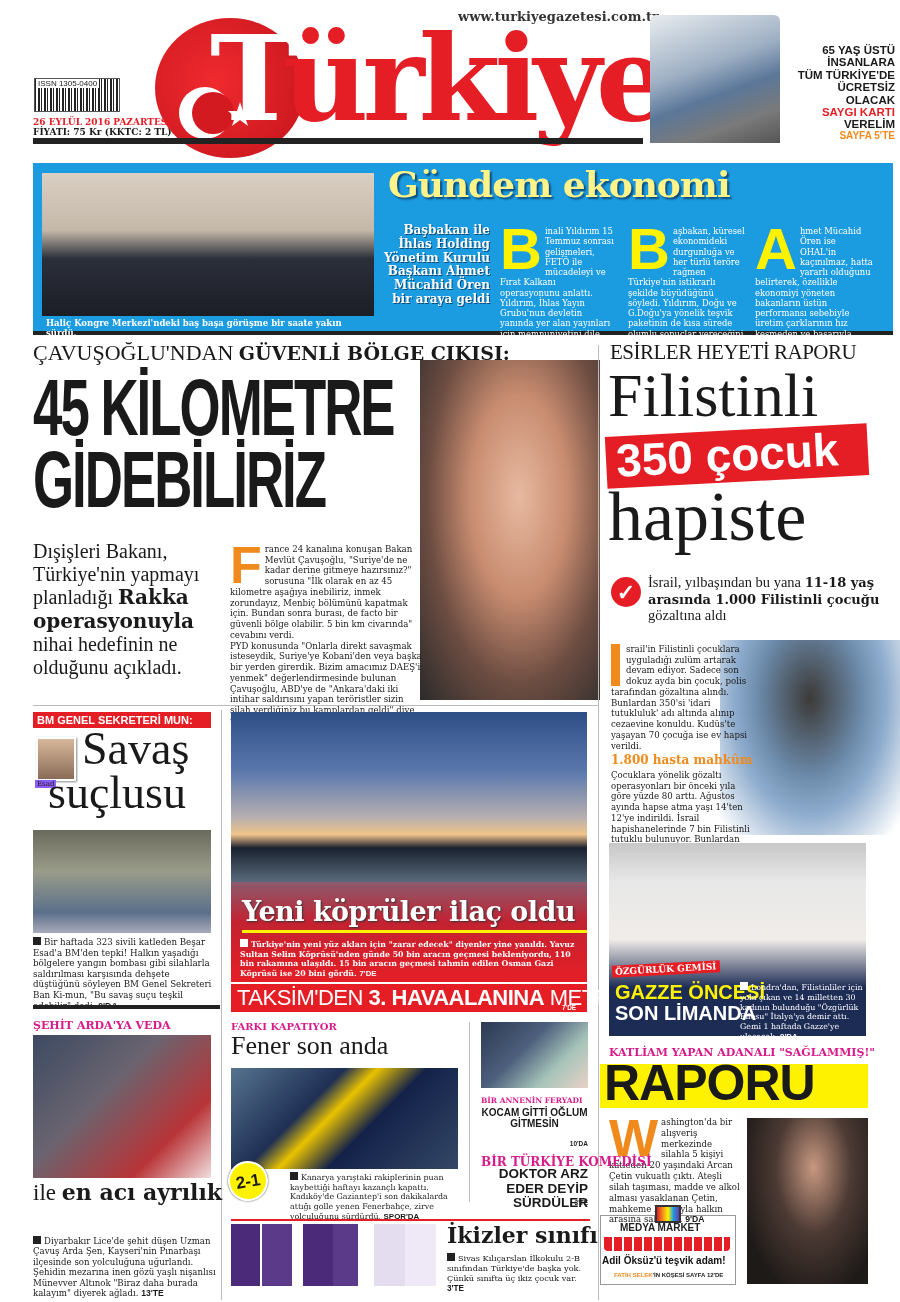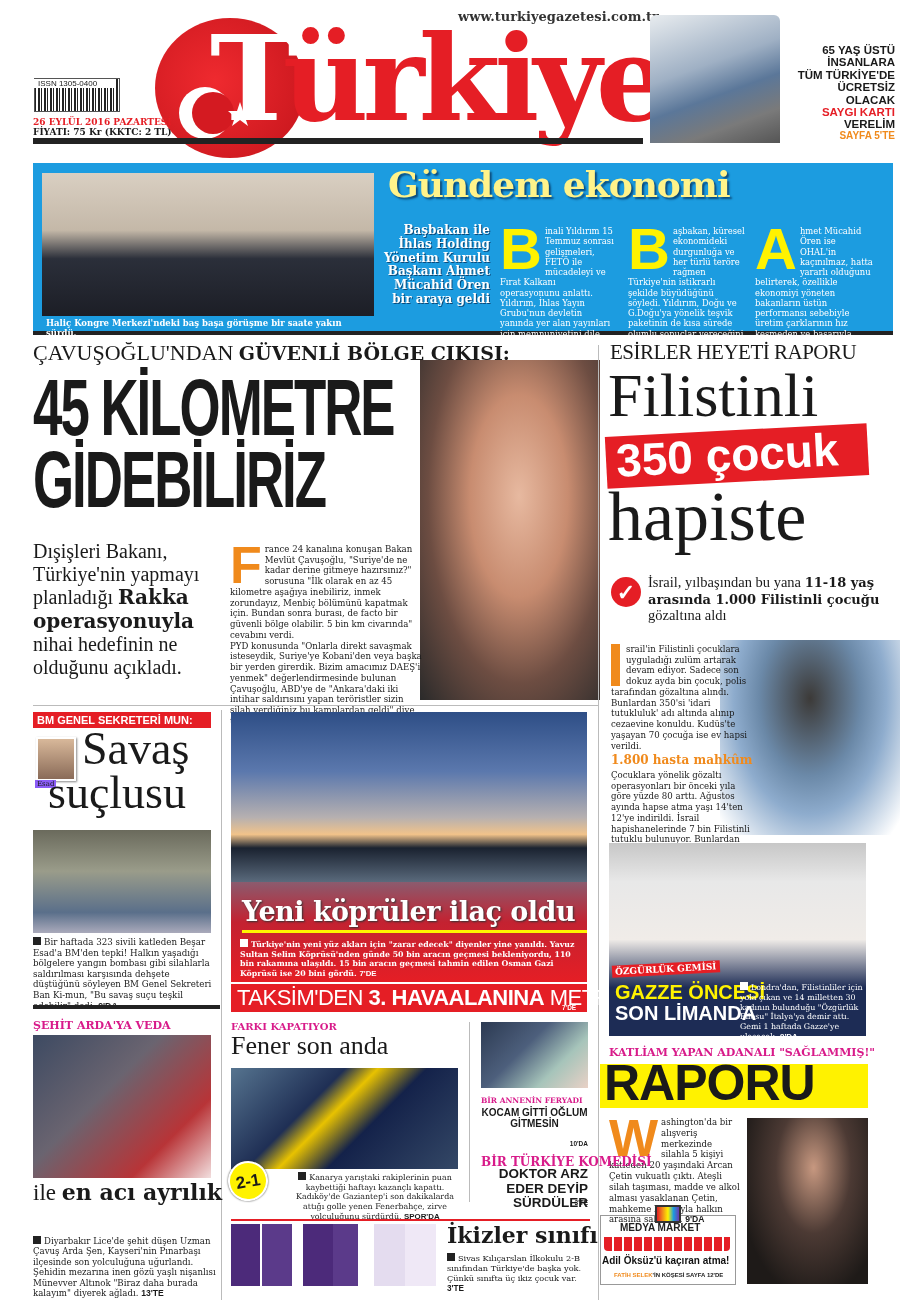--- a/index.html
+++ b/index.html
@@ -14,21 +14,21 @@
   .sq { display: inline-block; width: 8px; height: 8px; background: #222; margin-right: 3px; vertical-align: 0; }
   .ref { font-family: "Liberation Sans", sans-serif; font-weight: bold; }
 
   
   #masthead-bar { left: 33px; top: 138px; width: 610px; height: 6px; background: #222; }
   #logo-circle { left: 155px; top: 18px; width: 150px; height: 140px; border-radius: 50%; background: radial-gradient(circle at 40% 45%, #ef2a2f, #c4141b); }
   #logo-text { left: 210px; top: 20px; font-family: "DejaVu Serif", serif; font-weight: bold; font-size: 118px; color: #e51e25; letter-spacing: -6px; line-height: 1; }
   #logo-T { color: #fff; }
   #url { left: 458px; top: 9px; font-size: 13px; font-weight: bold; color: #333; }
   #barcode { left: 34px; top: 78px; width: 86px; height: 34px; border: 1px solid #555; background: repeating-linear-gradient(90deg,#222 0 1px,#fff 1px 3px,#222 3px 5px,#fff 5px 6px); }
-  #issn { left: 20px; top: 79px; font-size: 8px; background: #fff; padding: 0 18px; }
+  #issn { left: 36px; top: 79px; font-size: 8px; background: #fff; padding: 0 2px; }
   #date { left: 33px; top: 117px; font-size: 9px; font-weight: bold; color: #e51e25; }
   #price { left: 33px; top: 127px; font-size: 9px; font-weight: bold; }
   #ad-photo { left: 650px; top: 15px; width: 130px; height: 128px; background: linear-gradient(160deg,#e8ecef 0%,#9fb0c4 40%,#5b7799 60%,#7a7a7a 80%,#555 100%); border-radius: 6px 6px 0 0; }
   #ad-text { left: 775px; top: 44px; width: 120px; text-align: right; font-size: 11.5px; font-weight: bold; line-height: 1.08; }
   #ad-text .red { color: #e51e25; }
   #ad-text .ref-o { color: #f08a1c; font-size: 10px; }
 
   
   #gundem { left: 33px; top: 163px; width: 860px; height: 172px; background: #1c9ce0; border-bottom: 4px solid #222; }
   #gundem-photo { left: 42px; top: 173px; width: 332px; height: 143px; background: linear-gradient(180deg,#d9cfc2 0%,#c4b8a8 40%,#2b2f3a 60%,#1c1e26 100%); }
@@ -106,21 +106,21 @@
   #arda-kicker { left: 33px; top: 1019px; font-size: 11px; font-weight: bold; color: #d81b8a; }
   #arda-photo { left: 33px; top: 1035px; width: 178px; height: 143px; background: linear-gradient(135deg,#3d4a62 0%,#6a6470 40%,#b83437 75%,#f2dede 100%); }
   #arda-title { left: 33px; top: 1180px; font-size: 23px; line-height: 1.12; }
   #arda-body { left: 33px; top: 1236px; width: 190px; font-size: 8.6px; line-height: 1.22; }
 
   
   #fener-kicker { left: 231px; top: 1021px; font-size: 10px; font-weight: bold; color: #d81b8a; }
   #fener-title { left: 231px; top: 1033px; font-size: 26px; line-height: 1; }
   #fener-photo { left: 231px; top: 1068px; width: 227px; height: 101px; background: linear-gradient(135deg,#56748f 0%,#1f2f55 35%,#e8c200 45%,#14224a 60%,#344866 100%); }
   #score-circle { left: 228px; top: 1161px; width: 40px; height: 40px; border-radius: 50%; background: #fff200; border: 2px solid #fff; box-shadow: 0 0 2px #333; text-align: center; font-size: 17px; font-weight: bold; line-height: 38px; transform: rotate(-10deg); }
-  #fener-body { left: 290px; top: 1172px; width: 170px; font-size: 7.9px; line-height: 1.22; text-align: center; }
+  #fener-body { left: 290px; top: 1172px; width: 170px; font-size: 7.9px; line-height: 1.22; }
   #col-rule { left: 469px; top: 1022px; width: 1px; height: 180px; background: #bbb; }
 
   #mother-photo { left: 481px; top: 1022px; width: 107px; height: 66px; background: linear-gradient(135deg,#2c3a52 0%,#4d5f7c 40%,#a6c4ba 70%,#e9d1c6 100%); }
   #anne-kicker { left: 481px; top: 1096px; font-size: 7.5px; font-weight: bold; color: #d81b8a; }
   #anne-title { left: 481px; top: 1108px; width: 107px; text-align: center; font-size: 10px; line-height: 1.08; font-weight: bold; }
   #anne-ref { left: 481px; top: 1140px; width: 107px; text-align: right; font-size: 6.5px; font-weight: bold; }
   #komedi-kicker { left: 481px; top: 1155px; font-size: 12px; font-weight: bold; color: #d81b8a; }
   #komedi-title { left: 481px; top: 1167px; width: 107px; text-align: right; font-size: 13.5px; line-height: 1.08; font-weight: bold; }
   #komedi-ref { left: 481px; top: 1199px; width: 107px; text-align: right; font-size: 6.5px; font-weight: bold; }
 
@@ -235,21 +235,21 @@
 
 <div class="abs" id="katliam">KATLİAM YAPAN ADANALI "SAĞLAMMIŞ!"</div>
 <div class="abs" id="skandal-bar"></div>
 <div class="abs sans" id="skandal">RAPORU</div>
 <div class="abs" id="skandal-body"><span class="dropcap-o">W</span><span>ashington'da bir alışveriş merkezinde silahla 5 kişiyi katleden 20 yaşındaki Arcan Çetin vukuatlı çıktı. Ateşli silah taşıması, madde ve alkol alması yasaklanan Çetin, mahkeme kararıyla halkın arasına salınmış. </span><span class="ref">9'DA</span></div>
 <div class="abs photo" id="arcan-photo"></div>
 <div class="abs" id="medya"></div>
 <div class="abs" style="left:655px;top:1205px;width:26px;height:18px;background:linear-gradient(90deg,#e51e25,#f08a1c,#fff200,#1c9ce0,#6a3ab0);border:2px solid #333;"></div>
 <div class="abs sans" id="medya-title">MEDYA MARKET</div>
 <div class="abs" id="medya-awning"></div>
-<div class="abs sans" id="medya-head">Adil Öksüz'ü kaçıran atma!</div>
+<div class="abs sans" id="medya-head">Adil Öksüz'ü teşvik adam!</div>
 <div class="abs sans" id="medya-ref"><span class="o">FATİH SELEK</span><span>'İN KÖŞESİ SAYFA 12'DE</span></div>
 
 <div class="abs" id="arda-kicker">ŞEHİT ARDA'YA VEDA</div>
 <div class="abs photo" id="arda-photo"></div>
 <div class="abs lserif" id="arda-title">
     <div><span>ile </span><b class="serif" style="font-size:22px">en acı ayrılık</b></div>
   </div>
 <div class="abs" id="arda-body"><span class="sq"></span><span>Diyarbakır Lice'de şehit düşen Uzman Çavuş Arda Şen, Kayseri'nin Pınarbaşı ilçesinde son yolculuğuna uğurlandı. Şehidin mezarına inen gözü yaşlı nişanlısı Münevver Altınok "Biraz daha burada kalayım" diyerek ağladı. </span><span class="ref">13'TE</span></div>
 
 <div class="abs" id="fener-kicker">FARKI KAPATIYOR</div>

